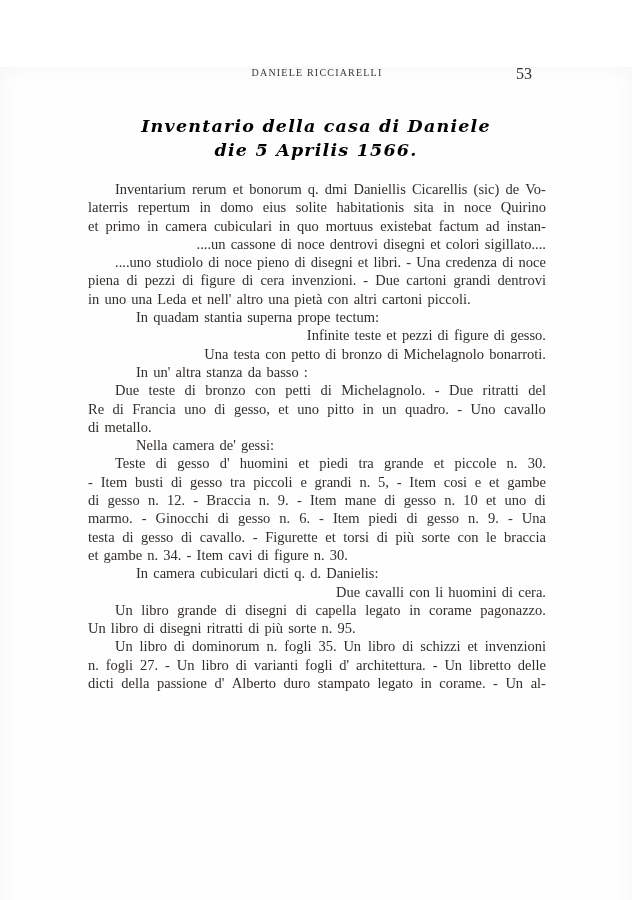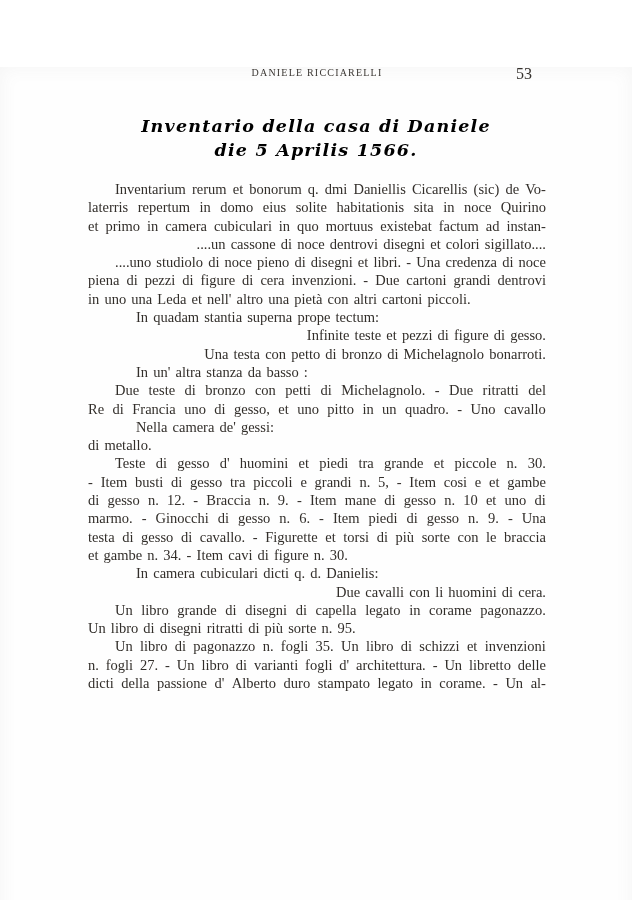--- a/index.html
+++ b/index.html
@@ -199,22 +199,22 @@
         <span>et</span>
         <span>uno</span>
         <span>pitto</span>
         <span>in</span>
         <span>un</span>
         <span>quadro.</span>
         <span>-</span>
         <span>Uno</span>
         <span>cavallo</span>
       </div>
+      <div class="line indent-0">di metallo.</div>
       <div class="line indent-2">Nella camera de' gessi:</div>
-      <div class="line indent-0">di metallo.</div>
       <div class="line indent-1 just">
         <span>Teste</span>
         <span>di</span>
         <span>gesso</span>
         <span>d'</span>
         <span>huomini</span>
         <span>et</span>
         <span>piedi</span>
         <span>tra</span>
         <span>grande</span>
@@ -311,21 +311,21 @@
         <span>legato</span>
         <span>in</span>
         <span>corame</span>
         <span>pagonazzo.</span>
       </div>
       <div class="line indent-0">Un libro di disegni ritratti di più sorte n. 95.</div>
       <div class="line indent-1 just">
         <span>Un</span>
         <span>libro</span>
         <span>di</span>
-        <span>pagonazzo</span>
+        <span>dominorum</span>
         <span>n.</span>
         <span>fogli</span>
         <span>35.</span>
         <span>Un</span>
         <span>libro</span>
         <span>di</span>
         <span>schizzi</span>
         <span>et</span>
         <span>invenzioni</span>
       </div>

